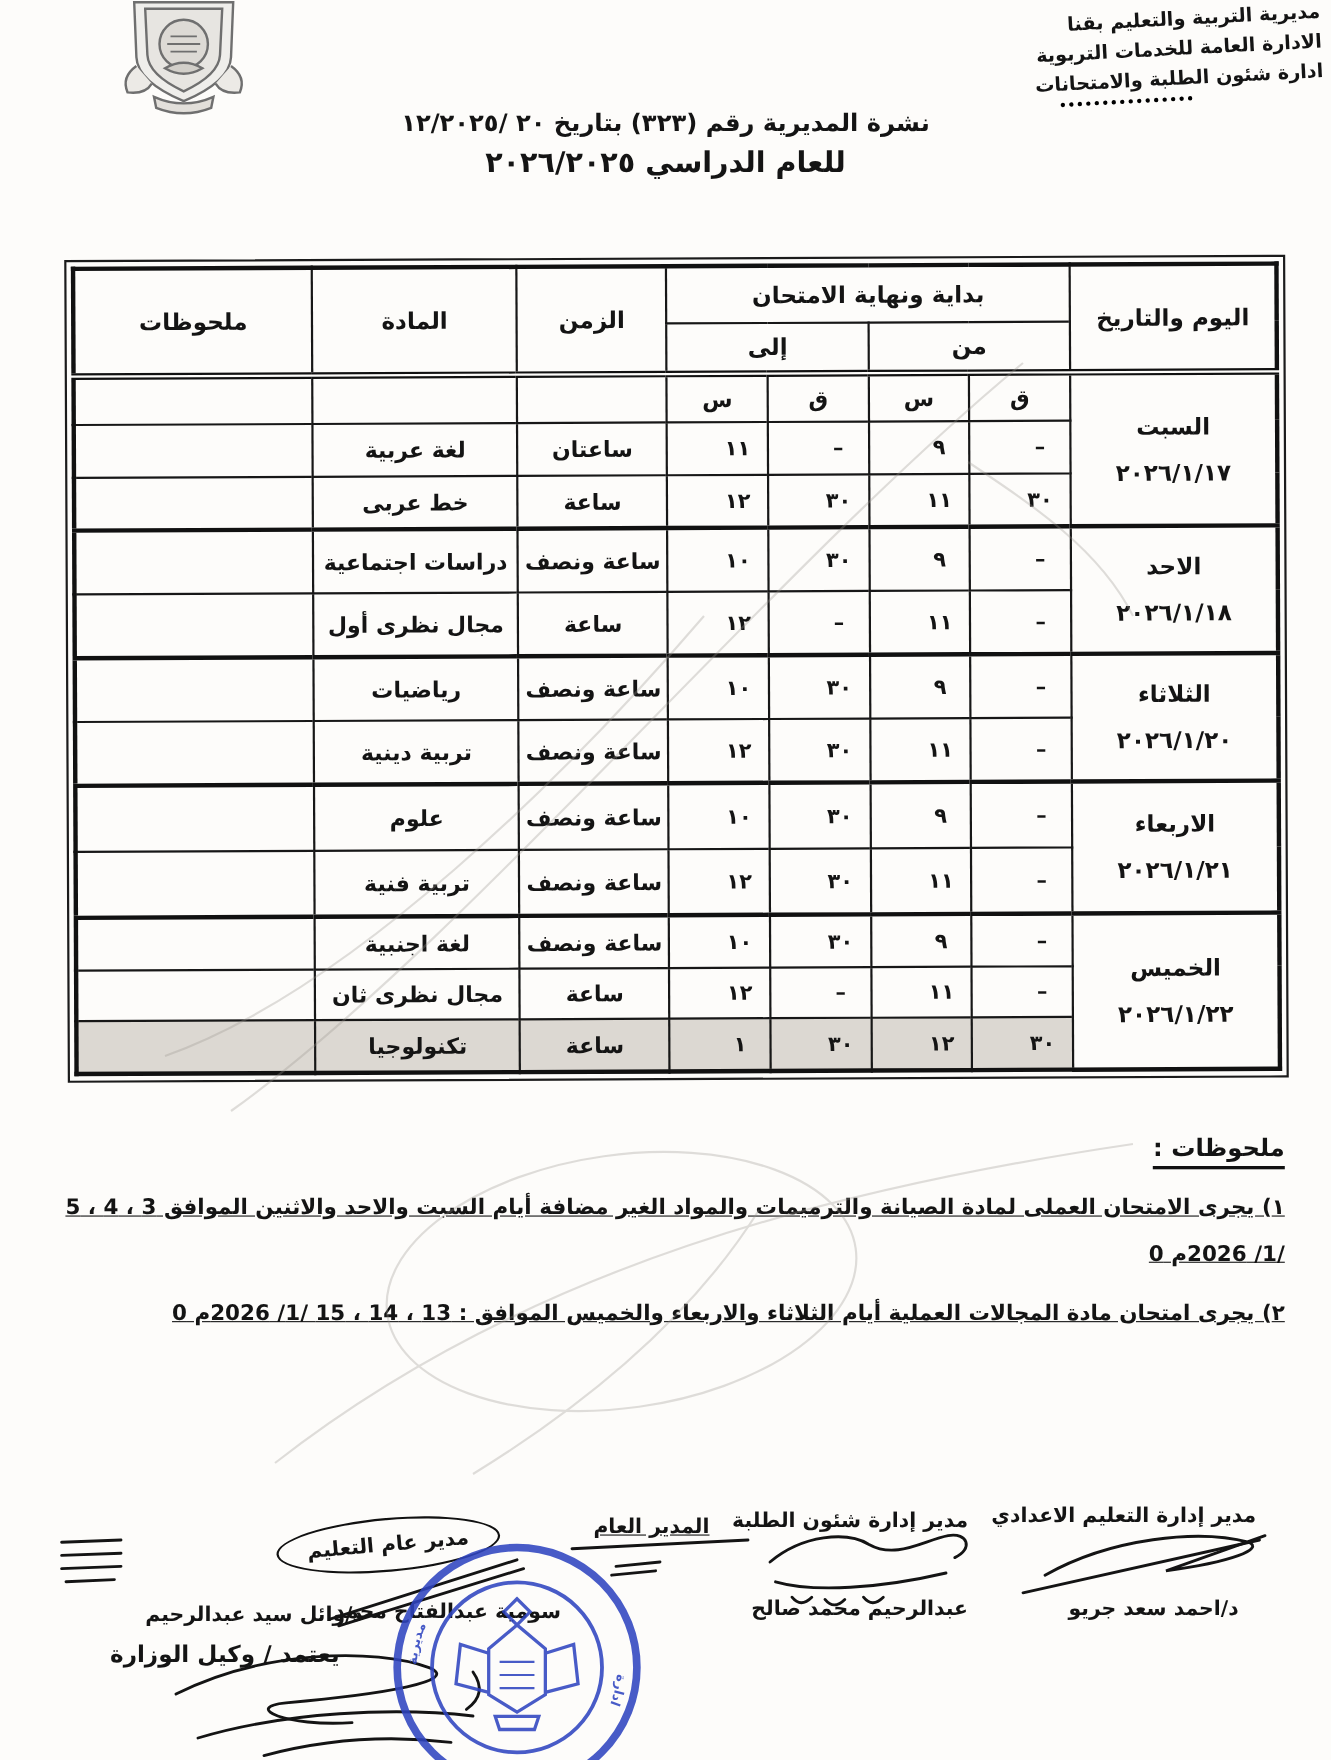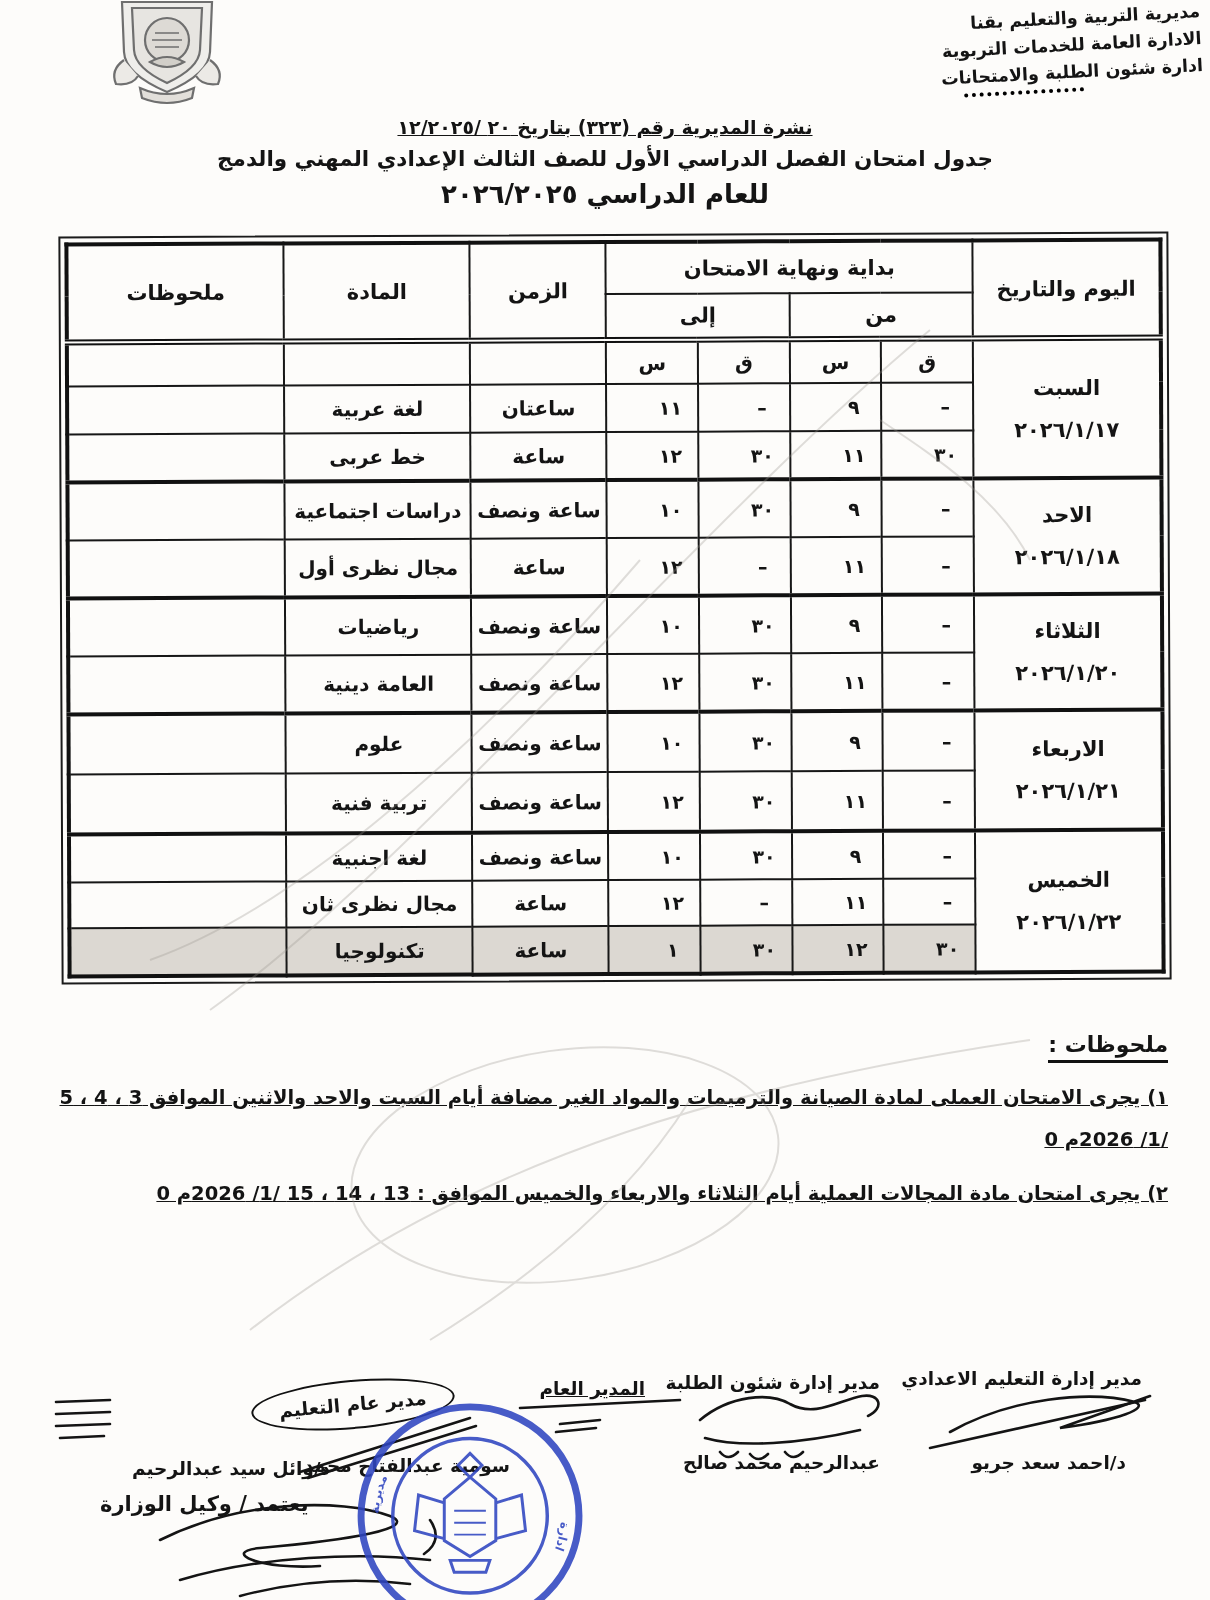--- a/index.html
+++ b/index.html
@@ -4,21 +4,21 @@
 <style>
   html,body{margin:0;padding:0;}
   body{width:1210px;height:1600px;background:#ffffff;font-family:"DejaVu Sans",sans-serif;overflow:hidden;}
   .page{position:absolute;inset:0;width:1210px;height:1600px;background:#fdfcfa;overflow:hidden;color:#141414;}
   .abs{position:absolute;}
   
   .letterhead{top:8px;left:820px;width:382px;text-align:right;font-weight:bold;font-size:17.5px;line-height:1.55;transform:rotate(-3deg);}
   .letterhead .dots{width:120px;border-top:4px dotted #000;margin:2px 120px 0 auto;}
   
   .titles{top:100px;left:0;width:1210px;text-align:center;font-weight:bold;}
-  .titles .t1{font-size:19px;margin:16px 0 8px 0;text-decoration:underline;}
+  .titles .t1{font-size:22px;margin:0 0 8px 0;}
   .titles .t2{font-size:21.5px;margin:0 0 8px 0;}
   .titles .t3{font-size:26px;}
   
   .table-wrap{top:234px;left:60px;width:1098px;border:2px solid #1b1b1b;padding:4px;background:transparent;transform:rotate(-0.25deg);}
   table{border-collapse:collapse;width:100%;direction:rtl;}
   th,td{border:2px solid #171717;text-align:center;vertical-align:middle;font-weight:bold;padding:2px 4px;}
   thead th{font-size:21px;}
   tr.hrow1{height:52px;} tr.hrow2{height:46px;}
   td.num{font-size:19px;width:55px;padding-left:40px;}
   td.dur{font-size:20px;}
@@ -68,21 +68,20 @@
 
   <div class="abs letterhead">
     <div>مديرية التربية والتعليم بقنا</div>
     <div>الادارة العامة للخدمات التربوية</div>
     <div>ادارة شئون الطلبة والامتحانات</div>
     <div class="dots"></div>
   </div>
 
   <div class="abs titles">
     <div class="t1">نشرة المديرية رقم (٣٢٣) بتاريخ ٢٠ /١٢/٢٠٢٥</div>
-    <div class="t2">جدول امتحان الفصل الدراسي الأول للصف الثالث الإعدادي المهني والدمج</div>
     <div class="t3">للعام الدراسي ٢٠٢٦/٢٠٢٥</div>
   </div>
 
   <div class="abs table-wrap">
     <table style="border:4px solid #111;">
       <colgroup>
         <col style="width:218px">
           <col style="width:55px">
           <col style="width:57px">
         <col style="width:55px">
@@ -170,21 +169,21 @@
             <td class="dur">ساعة ونصف</td>
             <td class="subj">رياضيات</td>
             <td class="note-cell"></td>
           </tr>
           <tr style="height: 58px;">
             <td class="num">–</td>
             <td class="num">١١</td>
             <td class="num">٣٠</td>
             <td class="num">١٢</td>
             <td class="dur">ساعة ونصف</td>
-            <td class="subj">العامة دينية</td>
+            <td class="subj">تربية دينية</td>
             <td class="note-cell"></td>
           </tr>
           <tr class="section-top" style="height: 60px;">
             <td class="day-cell" rowspan="2">
               <div>الاربعاء</div>
               <div class="date-line">٢٠٢٦/١/٢١</div>
             </td>
             <td class="num">–</td>
             <td class="num">٩</td>
             <td class="num">٣٠</td>

